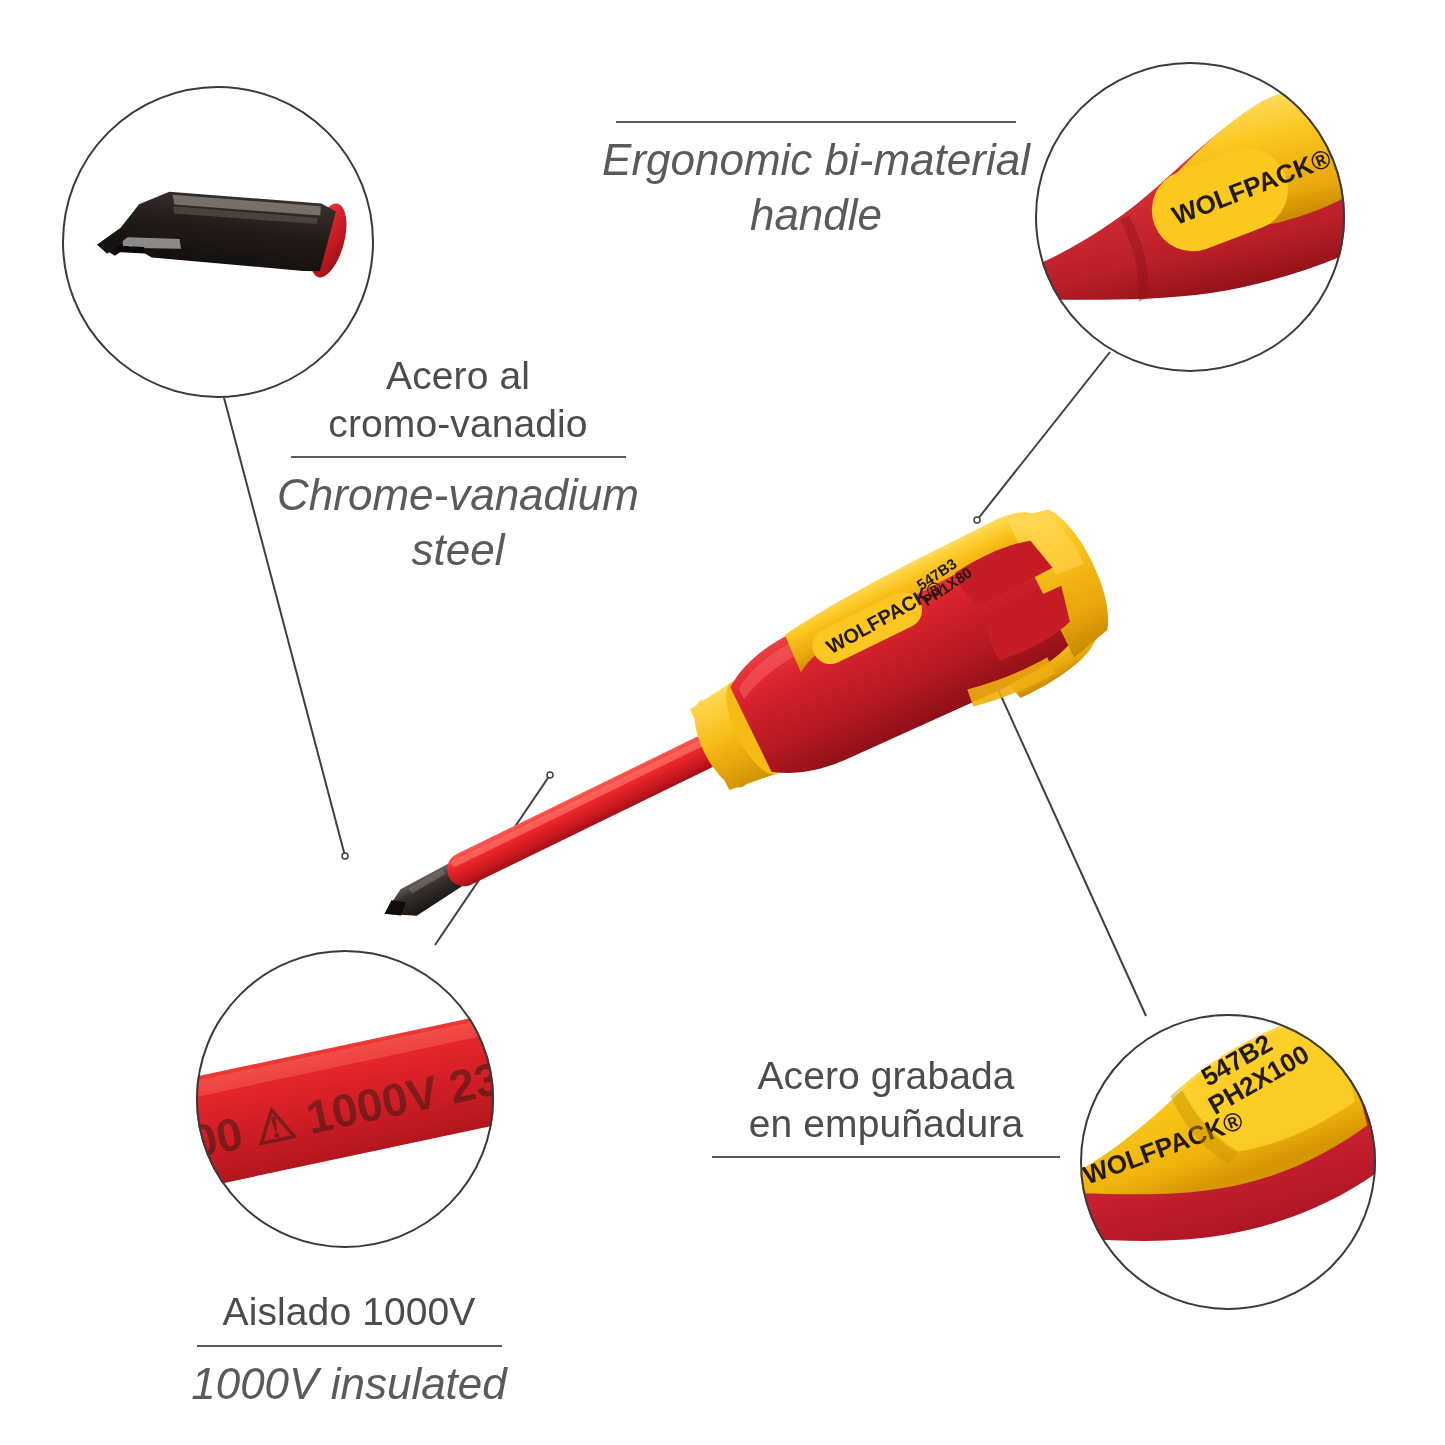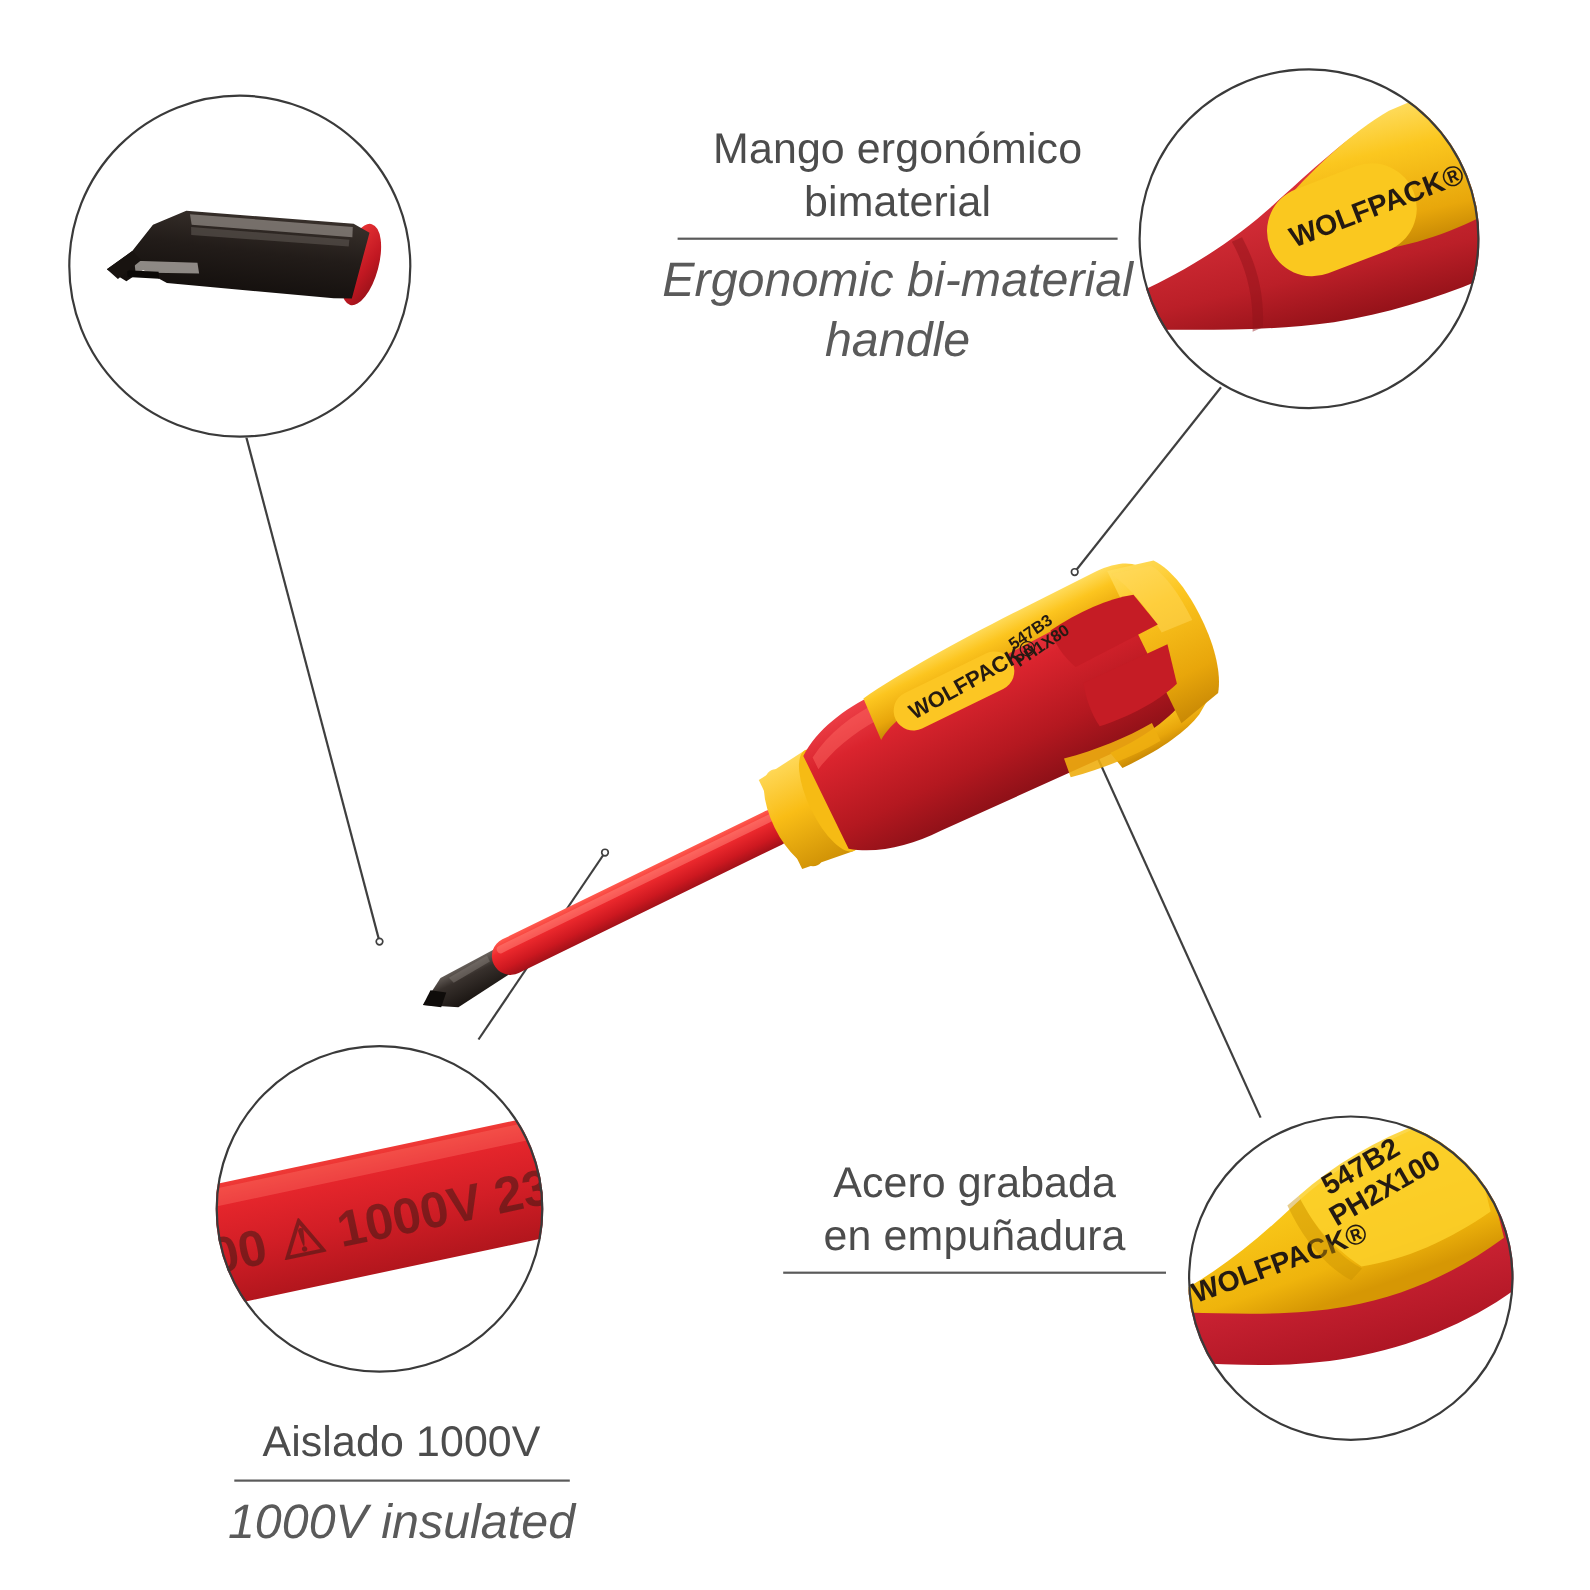--- a/index.html
+++ b/index.html
@@ -55,21 +55,21 @@
 
   #label-handle    { left: 586px; top: 112px;  width: 460px; }
   #label-handle .callout-rule { width: 400px; }
 
   #label-steel     { left: 268px; top: 352px;  width: 380px; }
   #label-steel .callout-rule { width: 335px; }
 
   #label-size      { left: 690px; top: 1052px; width: 392px; }
   #label-size .callout-rule { width: 348px; }
 
-  #label-insulated { left: 184px; top: 1288px; width: 362px; }
+  #label-insulated { left: 168px; top: 1288px; width: 362px; }
   #label-insulated .callout-rule { width: 305px; }
 
   
   .zoom-circle {
     position: absolute;
     border-radius: 50%;
     overflow: hidden;
     background: #ffffff;
   }
   .zoom-ring {
@@ -354,27 +354,32 @@
         <text class="engrave-txt" x="6" y="136" font-size="26" transform="rotate(-6 6 136)">WOLFPACK®</text>
 
         <path d="M 120,64 C 128,96 140,124 160,142 L 148,150
                  C 126,130 114,100 108,70 Z" fill="#c99203" opacity="0.45"></path>
       </g>
     </svg>
   </div>
   <div class="zoom-ring" id="ring-mark"></div>
 
   <div class="callout-text" id="label-handle">
-    <div class="callout-title">Mango ergonómico
-bimaterial</div>
     <div class="callout-rule"></div>
     <div class="callout-sub">Ergonomic bi-material
 handle</div>
   </div>
 
+  <div class="callout-text" id="label-steel">
+    <div class="callout-title">Acero al
+cromo-vanadio</div>
+    <div class="callout-rule"></div>
+    <div class="callout-sub">Chrome-vanadium
+steel</div>
+  </div>
 
   <div class="callout-text" id="label-size">
     <div class="callout-title">Acero grabada
 en empuñadura</div>
     <div class="callout-rule"></div>
   </div>
 
   <div class="callout-text" id="label-insulated">
     <div class="callout-title">Aislado 1000V</div>
     <div class="callout-rule"></div>

